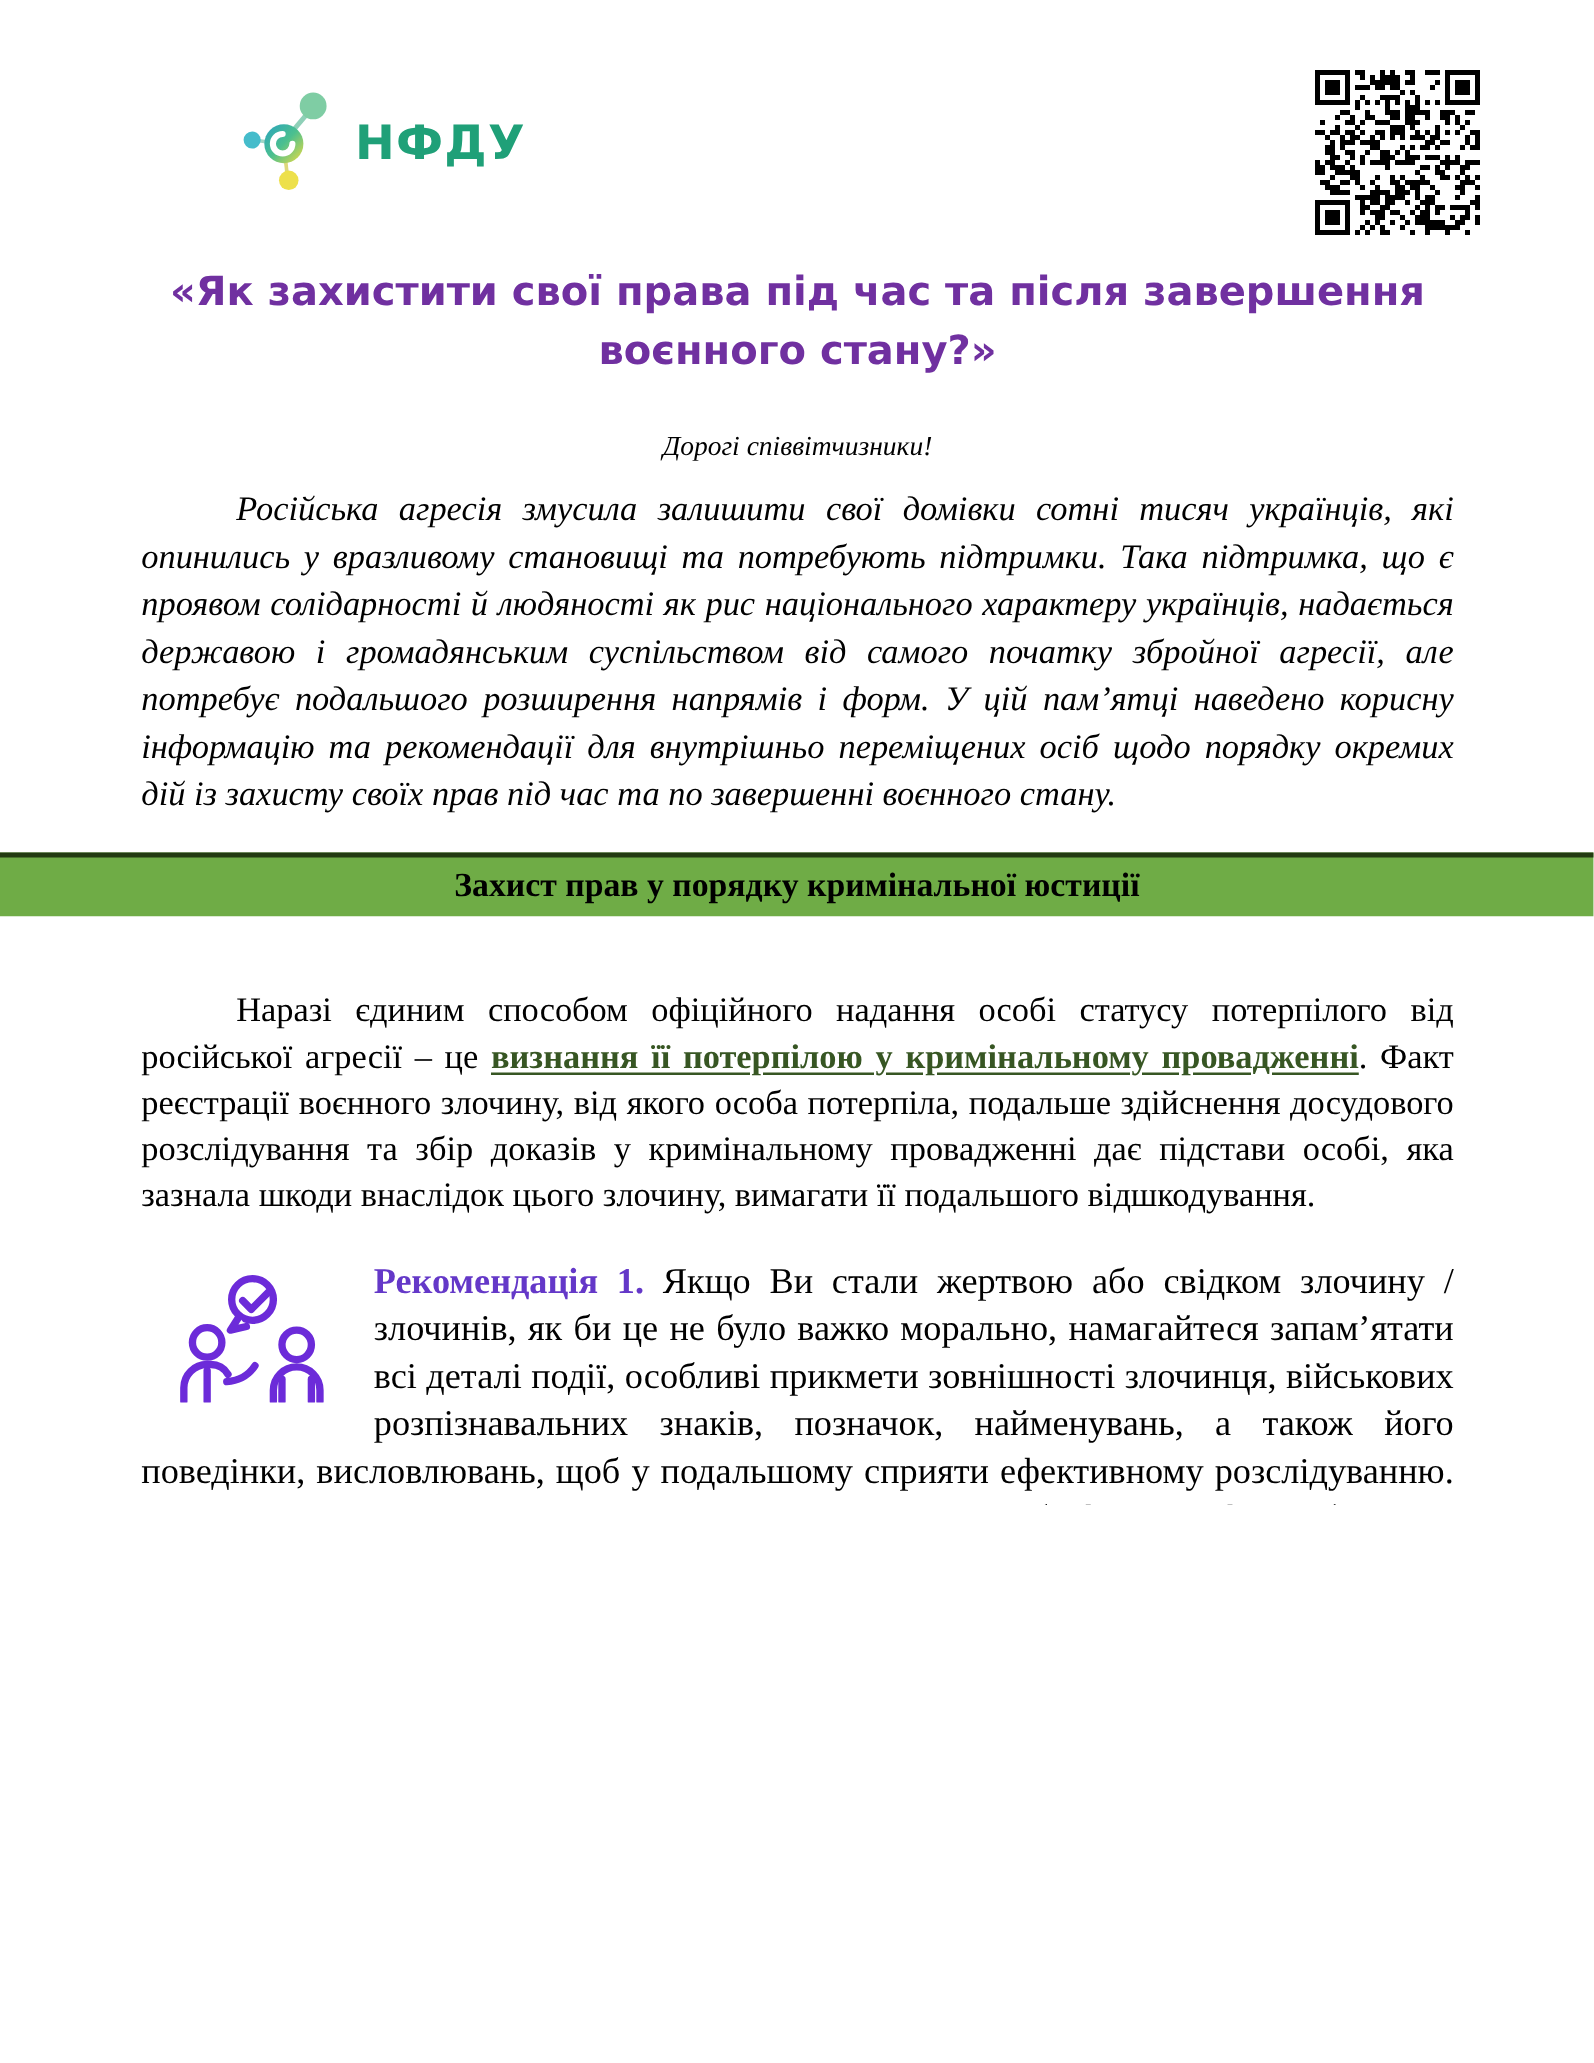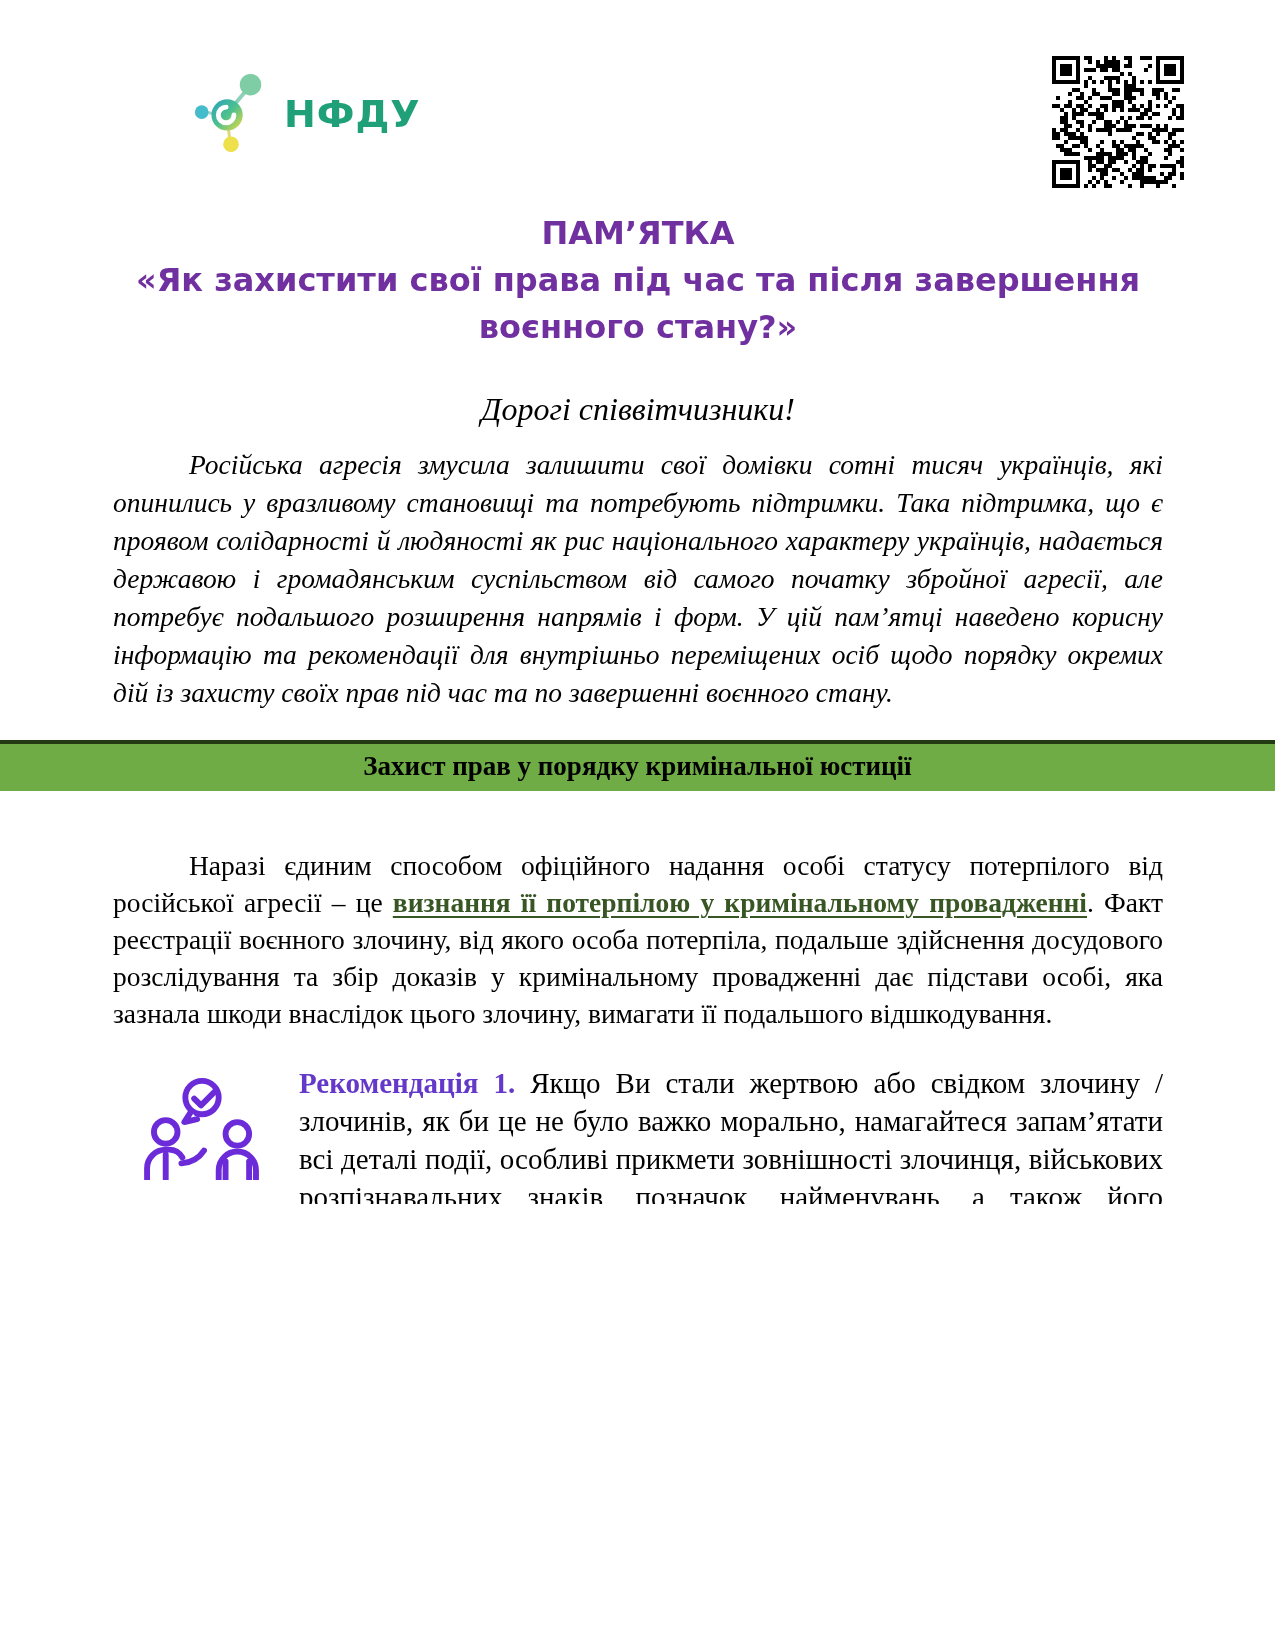--- a/index.html
+++ b/index.html
@@ -20,21 +20,21 @@
   .qr svg { display:block; }
 
   
   .content { padding:0 112px 0 113px; }
 
   .title-block {
     margin-top:14px; text-align:center;
     font-family:"DejaVu Sans", sans-serif; font-weight:bold;
     font-size:32px; line-height:47px; color:var(--title-purple,#7030A0);
   }
-  .greeting { margin-top:40px; text-align:center; font-style:italic; font-size:32px; }
+  .greeting { margin-top:40px; text-align:center; font-style:italic; font-size:22px; }
   .intro {
     margin-top:18px; text-align:justify; text-indent:76px;
     font-style:italic; font-size:27.5px; line-height:38px;
   }
 
   .banner {
     margin:16px -112px 17px -113px;
     background:var(--banner-green,#70AD47);
     border-top:4px solid var(--banner-border,#233B12);
     text-align:center; font-weight:bold; font-size:27px;
@@ -474,21 +474,20 @@
           <rect x="88" y="128" width="4" height="4"></rect>
           <rect x="104" y="128" width="4" height="4"></rect>
           <rect x="120" y="128" width="4" height="4"></rect>
         </svg>
       </div>
   </div>
 
   <div class="content">
 
     <div class="title-block">
-      <div>ПАМ’ЯТКА</div>
       <div>«Як захистити свої права під час та після завершення воєнного стану?»</div>
     </div>
 
     <div class="greeting">Дорогі співвітчизники!</div>
 
     <p class="intro">Російська агресія змусила залишити свої домівки сотні тисяч українців, які опинились у вразливому становищі та потребують підтримки. Така підтримка, що є проявом солідарності й людяності як рис національного характеру українців, надається державою і громадянським суспільством від самого початку збройної агресії, але потребує подальшого розширення напрямів і форм. У цій пам’ятці наведено корисну інформацію та рекомендації для внутрішньо переміщених осіб щодо порядку окремих дій із захисту своїх прав під час та по завершенні воєнного стану.</p>
 
     <div class="banner">Захист прав у порядку кримінальної юстиції</div>
 
     <p class="para1"><span>Наразі єдиним способом офіційного надання особі статусу потерпілого від російської агресії – це </span><span class="hl">визнання її потерпілою у кримінальному провадженні</span><span>. Факт реєстрації воєнного злочину, від якого особа потерпіла, подальше здійснення досудового розслідування та збір доказів у кримінальному провадженні дає підстави особі, яка зазнала шкоди внаслідок цього злочину, вимагати її подальшого відшкодування.</span></p>

